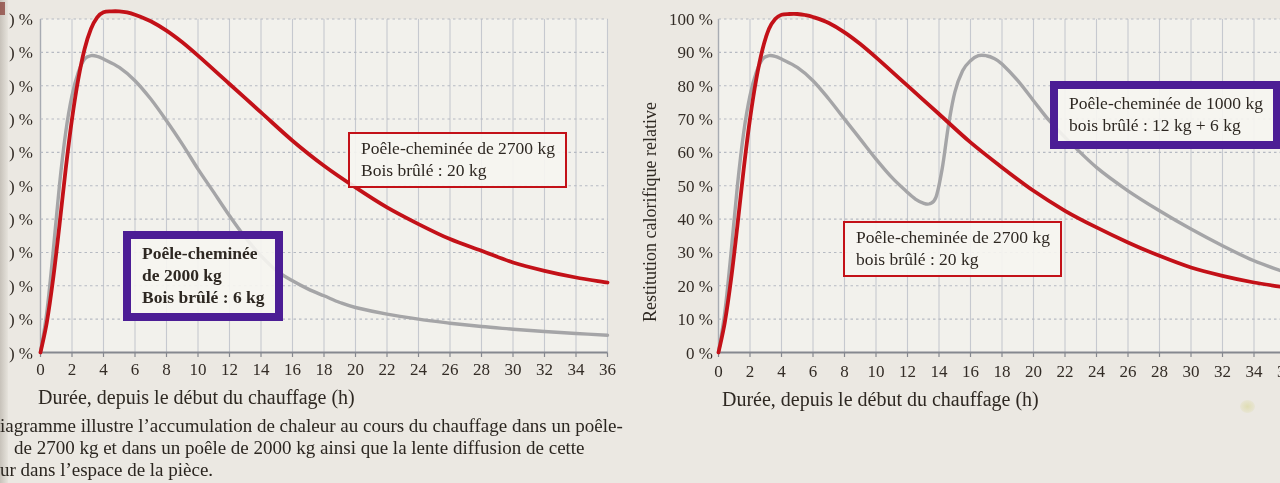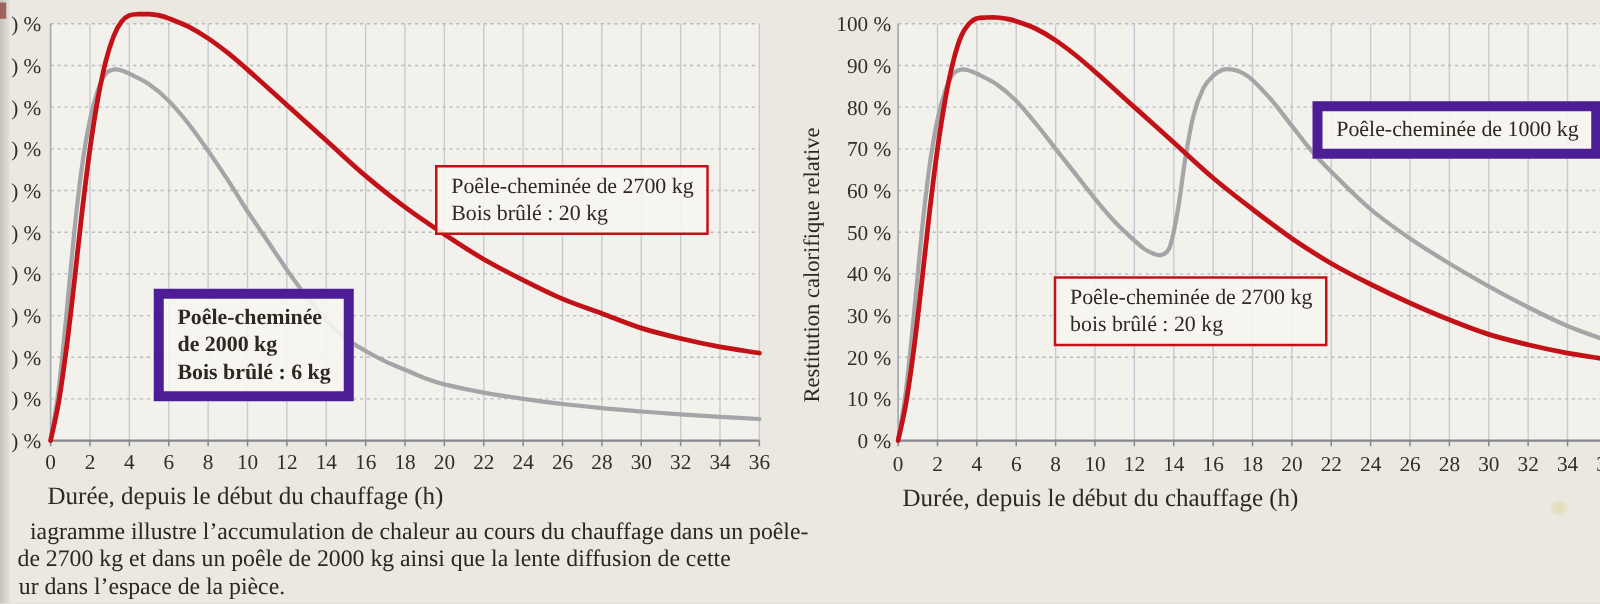--- a/index.html
+++ b/index.html
@@ -38,23 +38,23 @@
   .anno-right-gray { left:1050px; top:81px; }
   .anno-right-red  { left:843px;  top:221px; }
   .xlabel { position:absolute; z-index:2; font-size:20px; white-space:nowrap; }
   .xlabel-left  { left:38px;  top:386px; }
   .xlabel-right { left:722px; top:388px; }
   .ylabel-rot {
     position:absolute; z-index:2; left:650px; top:212px; font-size:18px; white-space:nowrap;
     transform:translate(-50%,-50%) rotate(-90deg);
   }
   .caption { position:absolute; z-index:2; font-size:19px; white-space:nowrap; color:#2b2620; }
-  .caption-1 { left:0;    top:415px;margin-left:24px; }
+  .caption-1 { left:0;    top:415px; }
   .caption-2 { left:14px; top:437px; }
-  .caption-3 { left:0;    top:459px;padding-left:15px; }
+  .caption-3 { left:0;    top:459px; }
 </style>
 </head>
 <body>
 
 <div class="page">
 
   <div class="edge-left"></div>
   <div class="corner-mark"></div>
   <div class="scan-smudge"></div>
 
@@ -232,20 +232,21 @@
     <div>Bois brûlé : 20 kg</div>
   </div>
   <div class="anno gray anno-left-gray">
     <div>Poêle-cheminée</div>
     <div>de 2000 kg</div>
     <div>Bois brûlé : 6 kg</div>
   </div>
 
   <div class="anno gray anno-right-gray">
     <div>Poêle-cheminée de 1000 kg</div>
+    <div>bois brûlé : 12 kg + 6 kg</div>
   </div>
   <div class="anno red anno-right-red">
     <div>Poêle-cheminée de 2700 kg</div>
     <div>bois brûlé : 20 kg</div>
   </div>
 
   <div class="xlabel xlabel-left">Durée, depuis le début du chauffage (h)</div>
   <div class="xlabel xlabel-right">Durée, depuis le début du chauffage (h)</div>
   <div class="ylabel-rot">Restitution calorifique relative</div>
 

